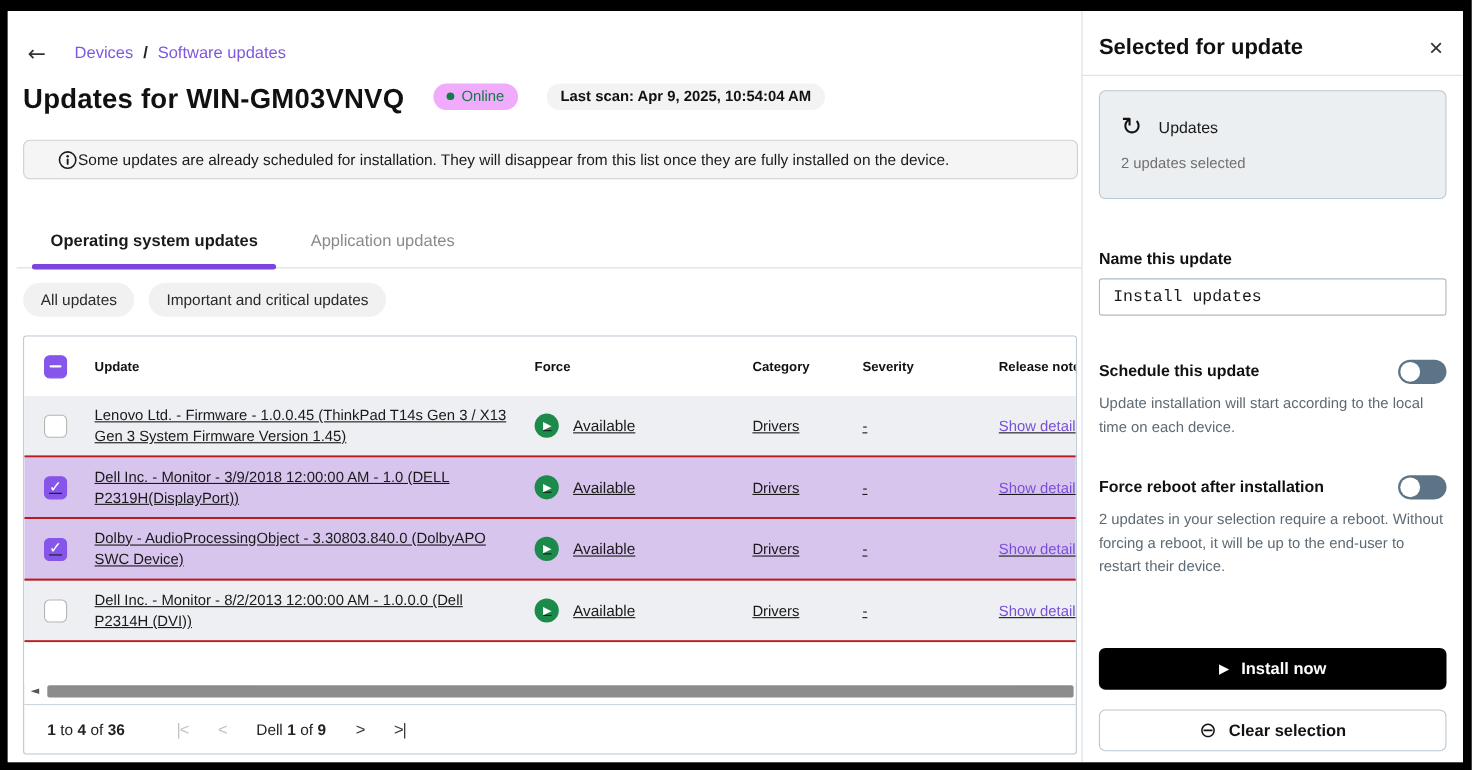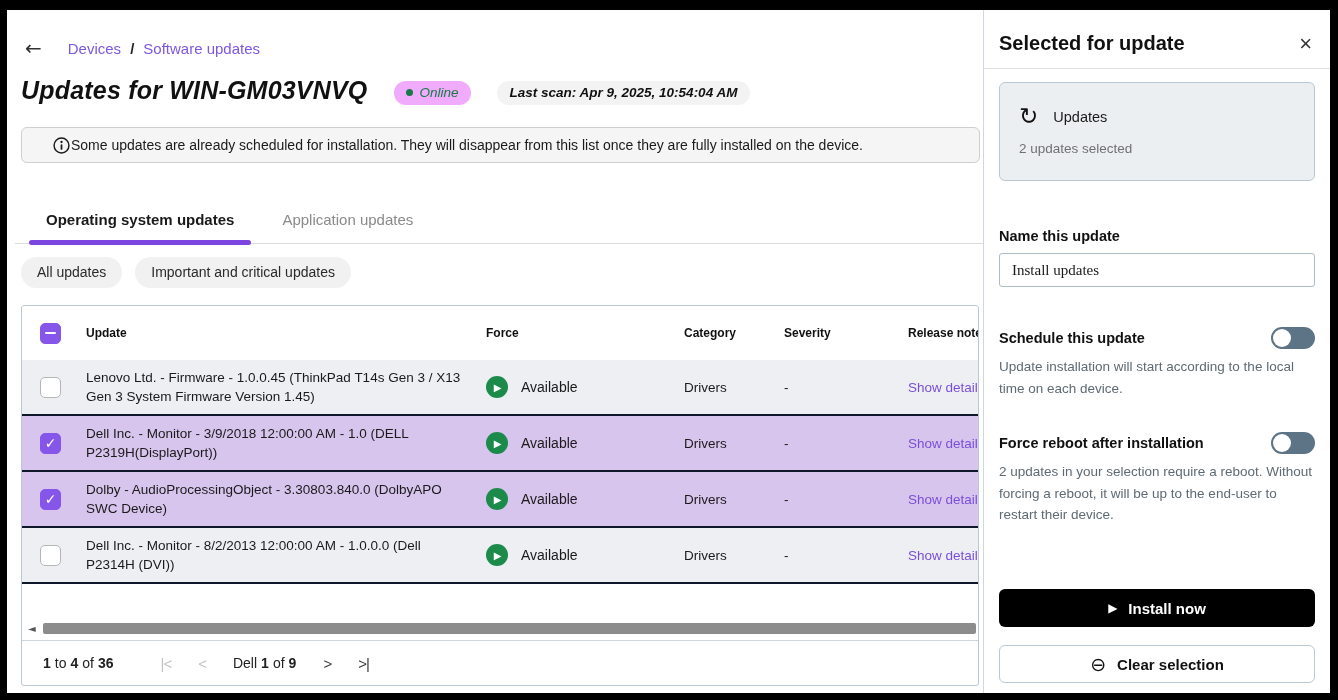--- a/index.html
+++ b/index.html
@@ -8,21 +8,21 @@
            display: flex; background: #fff; overflow: hidden; }
 
   
   .main { flex: 1; min-width: 0; padding: 26px 0 0 8px; background: #fff; position: relative; }
   .topbar { display: flex; align-items: center; gap: 26px; padding-left: 10px; height: 24px; }
   .back-arrow { font-size: 20px; color: #333; cursor: pointer; line-height: 1; font-family: "DejaVu Sans", sans-serif; }
   .breadcrumb { display: flex; align-items: center; gap: 9px; font-size: 15px; }
   .crumb { color: #7e57e0; cursor: pointer; }
   .crumb-sep { color: #222; font-weight: bold; }
 
-  .titlebar { display: flex; align-items: flex-end; margin-top: 16px; padding-left: 6px; gap: 26px; font-style: italic; }
+  .titlebar { display: flex; align-items: flex-start; margin-top: 16px; padding-left: 6px; gap: 26px; }
   .page-title { font-size: 25px; font-weight: bold; color: #111; letter-spacing: 0.2px; }
   .online-badge { display: inline-flex; align-items: center; gap: 7px; background: #f0abfc;
                   color: #157a45; font-size: 13.5px; padding: 4px 12px 5px; border-radius: 12px; }
   .online-dot { width: 7px; height: 7px; border-radius: 50%; background: #157a45; }
   .lastscan { background: #f3f3f3; border-radius: 12px; padding: 4px 13px 5px;
               font-size: 13.5px; font-weight: bold; color: #111; }
 
   .banner { margin: 22px 3px 0 6px; height: 36px; background: #f5f5f5; border: 1px solid #cfcfcf;
             border-radius: 6px; display: flex; align-items: center; padding: 0 0 0 30px; }
   .banner-icon { display: flex; }
@@ -39,22 +39,22 @@
   .chip { background: #f1f1f2; border-radius: 16px; padding: 7px 16px 8px; font-size: 14px;
           color: #2a2a2a; cursor: pointer; }
 
   
   .table-card { margin: 17px 4px 0 6px; border: 1px solid #b9c8d2; border-radius: 3px;
                 background: #fff; overflow: hidden; }
   .table-viewport { overflow: hidden; width: 100%; }
   .tgrid { display: grid; grid-template-columns: 64px 400px 198px 100px 124px 190px;
            width: 1076px; align-items: center; }
   .thead { height: 54px; font-size: 12px; font-weight: bold; color: #111; background: #fff; }
-  .trow { min-height: 56px; background: #edeff2; border-bottom: 2px solid #0f172a; font-size: 13.5px;
-          color: #1a1a1a; cursor: pointer; }
+  .trow { min-height: 56px; background: #edeff2; border-bottom: 2px solid #b91c1c; font-size: 13.5px;
+          color: #1a1a1a; cursor: pointer; text-decoration: underline; }
   .trow.selected { background: #d8c5ee; }
   .cell-cb { padding-left: 18px; display: flex; align-items: center; }
   .checkbox { width: 21px; height: 21px; border-radius: 5px; background: #fff;
               border: 1px solid #b5b5b5; display: flex; align-items: center; justify-content: center; cursor: pointer; }
   .checkbox.master { background: #8655ea; border-color: #8655ea; position: relative; }
   .checkbox.master::after { content: ""; width: 11px; height: 2.4px; background: #fff; border-radius: 1px; }
   .checkbox .mark { display: none; color: #fff; font-size: 14px; font-family: "DejaVu Sans", sans-serif; }
   .checkbox.checked { background: #8655ea; border-color: #8655ea; }
   .checkbox.checked .mark { display: block; }
   .cell-update { padding-right: 14px; line-height: 1.42; }
@@ -91,21 +91,21 @@
   .summary-card { background: #eceff1; border: 1px solid #b9c8d2; border-radius: 6px;
                   padding: 22px 19px 24px; }
   .summary-top { display: flex; align-items: center; gap: 15px; }
   .refresh-icon { font-size: 23px; color: #111; line-height: 1; font-family: "DejaVu Sans", sans-serif; }
   .summary-title { font-size: 14.5px; color: #1a1a1a; }
   .summary-sub { margin-top: 13px; font-size: 13.5px; color: #707070; }
 
   .field-label { margin-top: 47px; font-size: 14.5px; font-weight: bold; color: #111; }
   .name-input { margin-top: 9px; width: 100%; height: 34px; border: 1px solid #aebcc6;
                 border-radius: 3px; padding: 16px 12px; font-size: 15px; color: #1a1a1a;
-                font-family: Liberation Serif, serif; background: #fff; }
+                font-family: Liberation Mono, monospace; background: #fff; }
 
   .toggle-row { margin-top: 40px; display: flex; align-items: center; justify-content: space-between; }
   .toggle-row.second { margin-top: 33px; }
   .toggle-label { font-size: 14.5px; font-weight: bold; color: #111; }
   .toggle { width: 44px; height: 22px; border-radius: 11px; background: #5c7486; position: relative;
             cursor: pointer; flex: none; }
   .toggle .knob { position: absolute; left: 2px; top: 2px; width: 18px; height: 18px;
                   border-radius: 50%; background: #fff; }
   .toggle-desc { margin-top: 7px; font-size: 13.5px; color: #5e6a73; line-height: 1.6; padding-right: 2px; }
 

